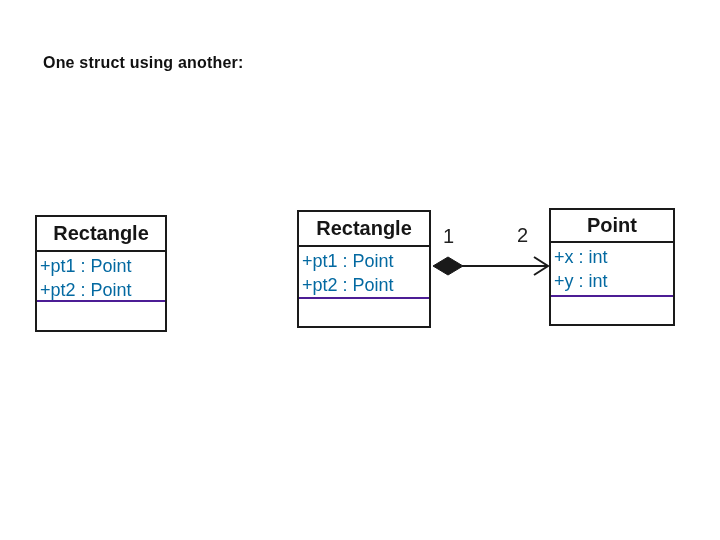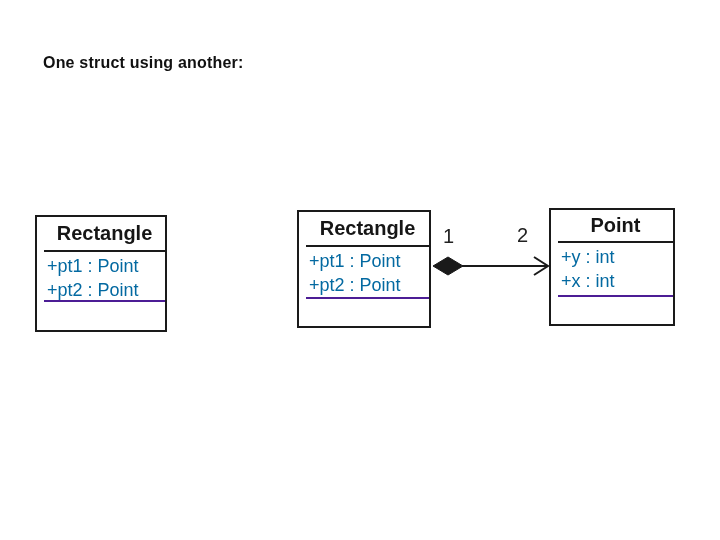--- a/index.html
+++ b/index.html
@@ -20,21 +20,20 @@
     font-size: 16px;
     font-weight: bold;
     color: #111111;
     letter-spacing: 0.2px;
     white-space: nowrap;
   }
   .uml-box {
     position: absolute;
     border: 2px solid #1a1a1a;
     background: #ffffff;
-    padding-left: 7px;
   }
   .uml-title {
     font-weight: bold;
     font-size: 20px;
     color: #161616;
     text-align: center;
     border-bottom: 2px solid #1a1a1a;
     display: flex;
     align-items: center;
     justify-content: center;
@@ -116,22 +115,22 @@
     <div class="uml-attrs">
       <div>+pt1 : Point</div>
       <div>+pt2 : Point</div>
     </div>
     <div class="uml-empty"></div>
   </div>
 
   <div class="uml-box box-right">
     <div class="uml-title">Point</div>
     <div class="uml-attrs">
+      <div>+x : int</div>
       <div>+y : int</div>
-      <div>+x : int</div>
     </div>
     <div class="uml-empty"></div>
   </div>
 
   <svg class="connector-svg" viewBox="0 0 120 60" xmlns="http://www.w3.org/2000/svg">
     <line x1="32" y1="41" x2="117" y2="41" stroke="#1a1a1a" stroke-width="2"></line>
     <polygon points="3,41 18,32 33,41 18,50" fill="#1a1a1a" stroke="#1a1a1a" stroke-width="1"></polygon>
     <polyline points="104,32 118,41 104,50" fill="none" stroke="#1a1a1a" stroke-width="2"></polyline>
   </svg>
 

